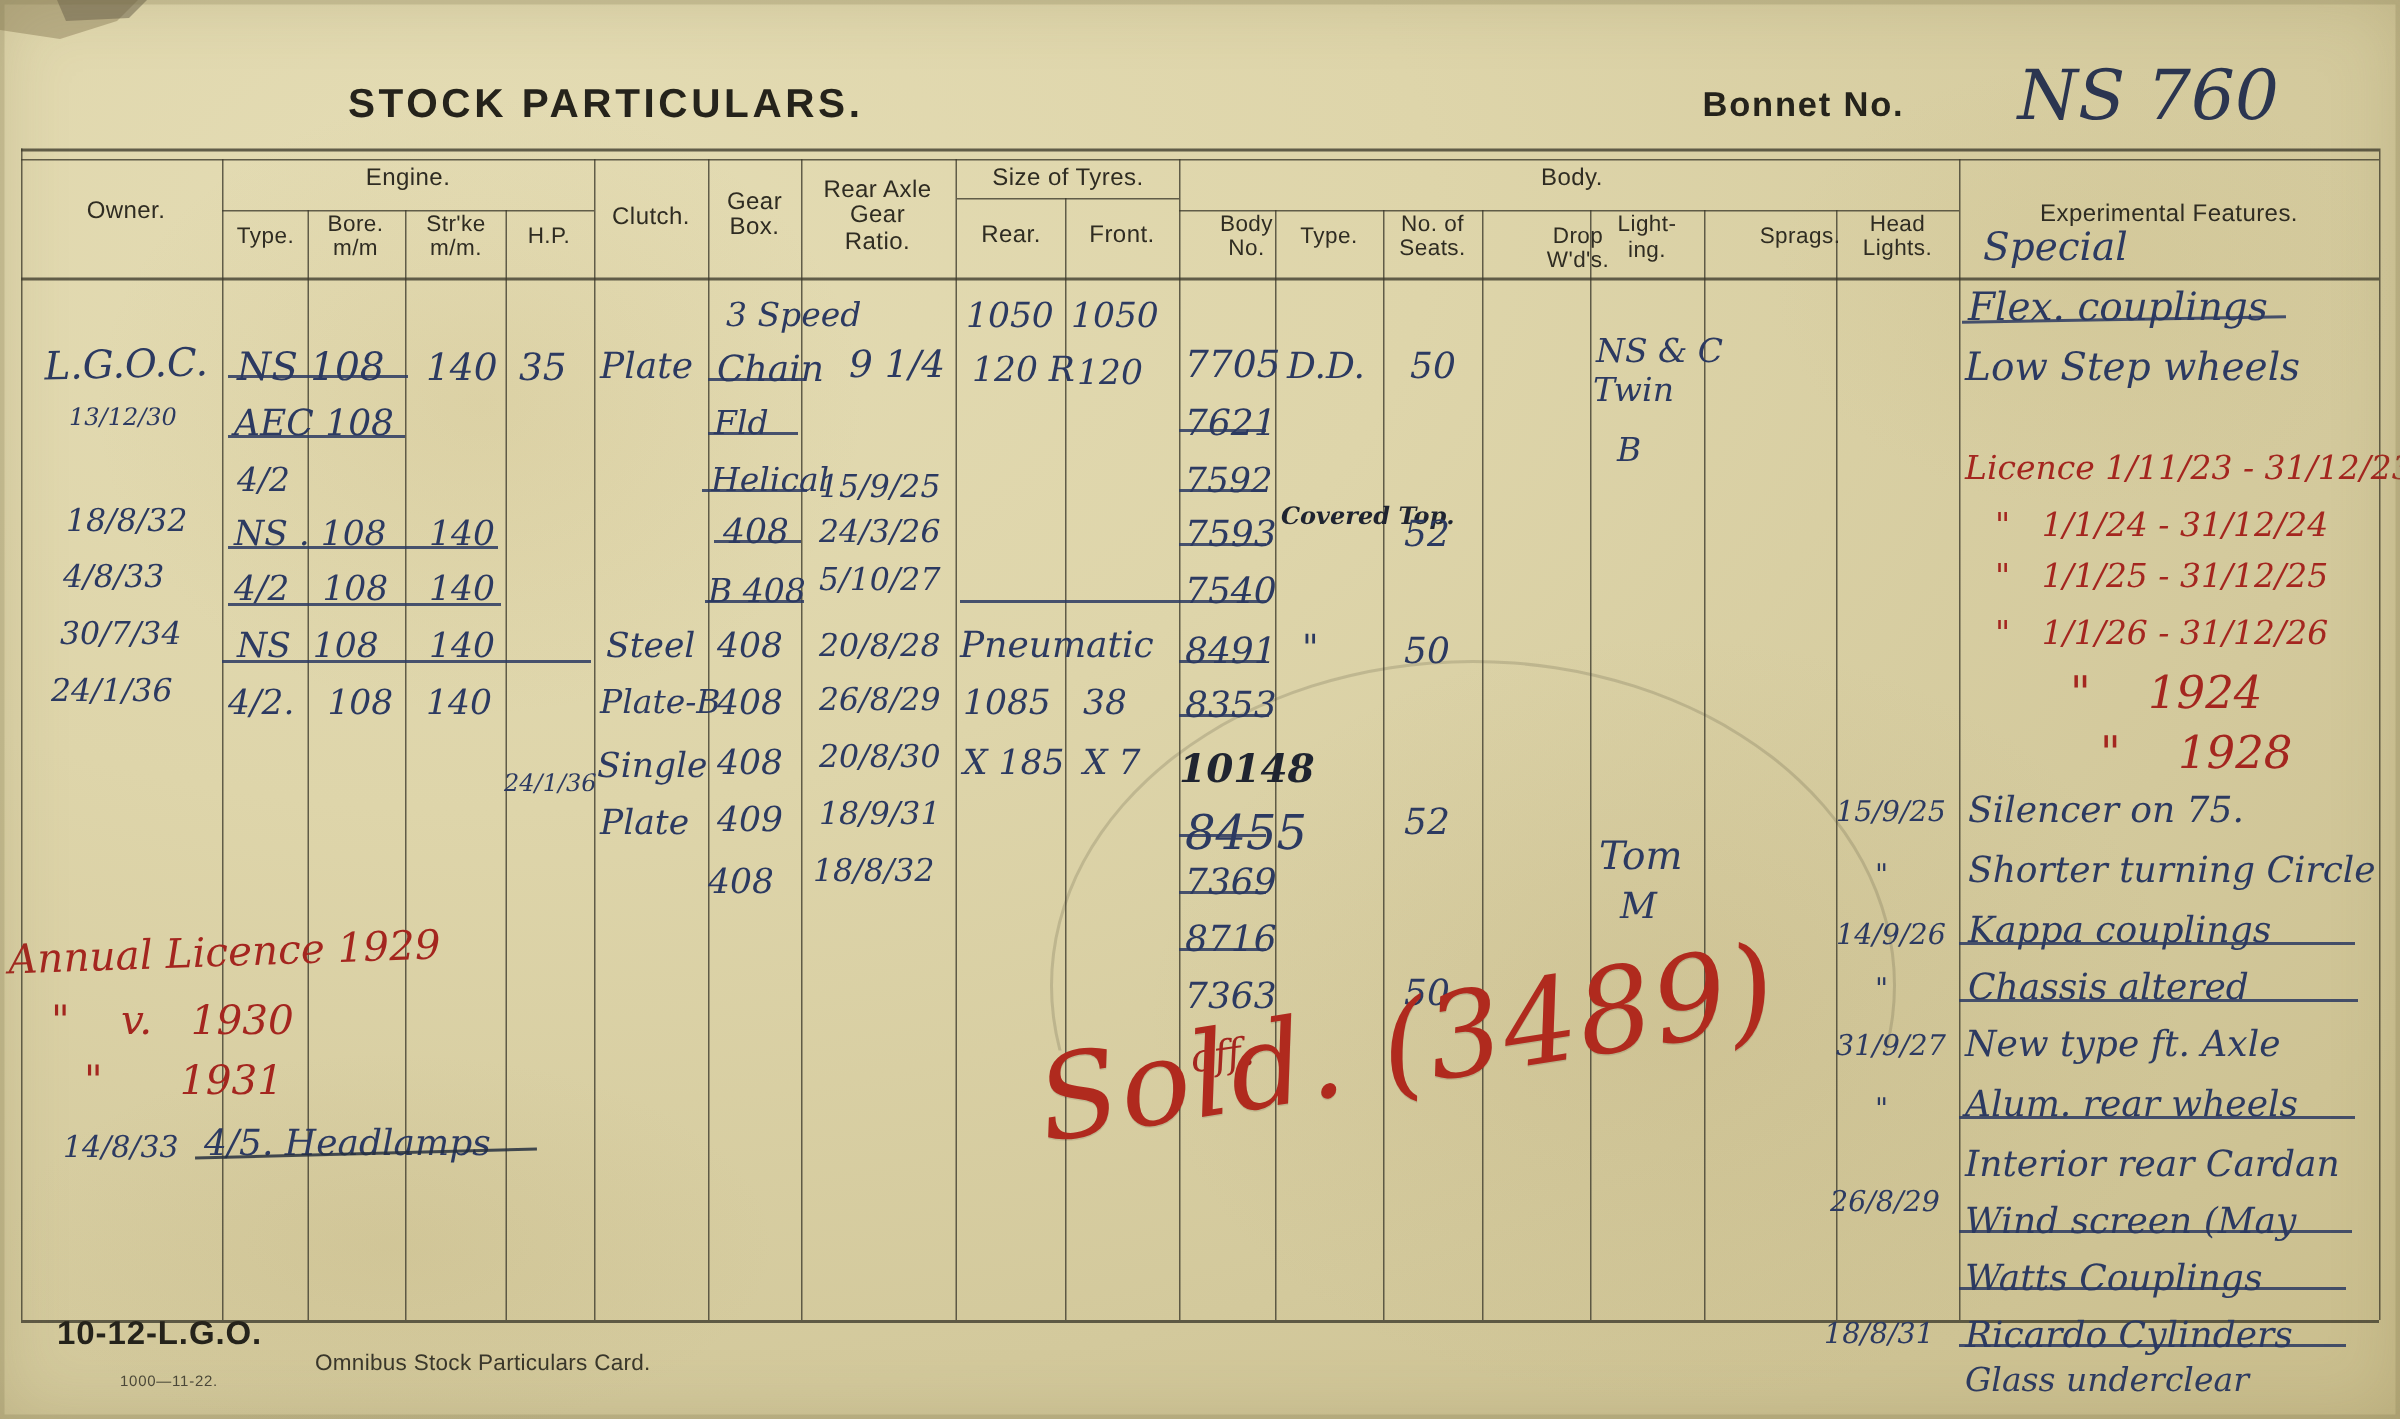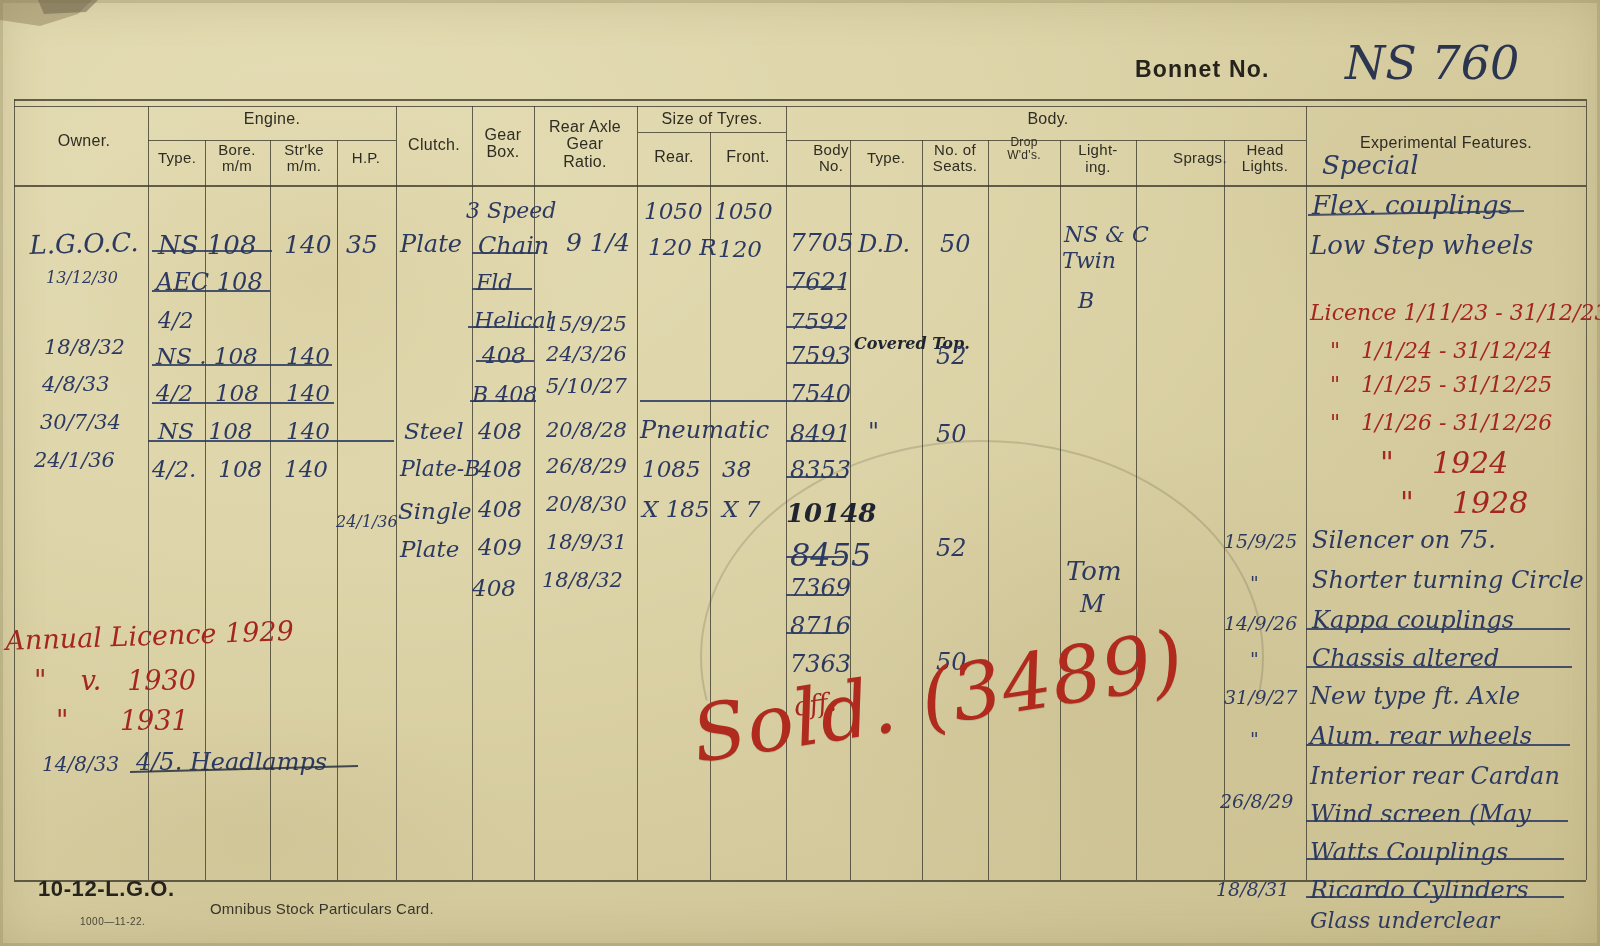--- a/index.html
+++ b/index.html
@@ -112,20 +112,21 @@
 <div id="card">
 
   <div class="stain s1"></div>
   <div class="stain s2"></div>
   <div class="stain s3"></div>
   <div class="stain s4"></div>
   <div class="corner"></div>
   <div class="corner2"></div>
   <div class="pencilarc"></div>
 
+  <div class="title">STOCK  PARTICULARS.</div>
   <div class="bonnet">Bonnet  No.</div>
   <div class="bigno hw">NS 760</div>
 
   <div class="rule hline thick" style="left:14px;top:99px;width:1572px;"></div>
   <div class="rule hline" style="left:14px;top:106px;width:1572px;"></div>
   <div class="rule hline" style="left:148px;top:140px;width:248px;"></div>
   <div class="rule hline" style="left:638px;top:132px;width:148px;"></div>
   <div class="rule hline" style="left:786px;top:140px;width:520px;"></div>
   <div class="rule hline thick" style="left:14px;top:185px;width:1572px;"></div>
   <div class="rule hline thick" style="left:14px;top:880px;width:1572px;"></div>
@@ -166,21 +167,21 @@
 Ratio.</div>
   <div class="hdr" style="left:640px;top:110px;width:144px;font-size:16px;">Size of Tyres.</div>
   <div class="hdr" style="left:640px;top:148px;width:68px;font-size:16px;">Rear.</div>
   <div class="hdr" style="left:712px;top:148px;width:72px;font-size:16px;">Front.</div>
   <div class="hdr" style="left:990px;top:110px;width:116px;font-size:16px;">Body.</div>
   <div class="hdr" style="left:801px;top:142px;width:60px;font-size:15px;white-space:pre-line;">Body
 No.</div>
   <div class="hdr" style="left:852px;top:150px;width:68px;font-size:15px;">Type.</div>
   <div class="hdr" style="left:924px;top:142px;width:62px;font-size:15px;white-space:pre-line;">No. of
 Seats.</div>
-  <div class="hdr" style="left:990px;top:136px;width:68px;font-size:12px;white-space:pre-line;">Drop
+  <div class="hdr" style="left:990px;top:150px;width:68px;font-size:15px;white-space:pre-line;padding-left:28px;">Drop
 W'd's.</div>
   <div class="hdr" style="left:1062px;top:142px;width:72px;font-size:15px;">Light-</div>
   <div class="hdr" style="left:1062px;top:159px;width:72px;font-size:15px;">ing.</div>
   <div class="hdr" style="left:1138px;top:150px;width:84px;font-size:15px;padding-left:20px;">Sprags.</div>
   <div class="hdr" style="left:1226px;top:142px;width:78px;font-size:15px;white-space:pre-line;">Head
 Lights.</div>
   <div class="hdr" style="left:1310px;top:134px;width:272px;font-size:16px;">Experimental Features.</div>
 
   <div class="hw ink-blu" style="left:30px;top:230px;font-size:26px;transform:rotate(-1.5deg);">L.G.O.C.</div>
   <div class="hw ink-blu" style="left:46px;top:268px;font-size:16px;">13/12/30</div>
@@ -216,21 +217,21 @@
   <div class="hw ink-blu" style="left:284px;top:456px;font-size:23px;">140</div>
   <div class="hw ink-blu" style="left:346px;top:230px;font-size:25px;">35</div>
 
   <div class="hw ink-blu" style="left:400px;top:230px;font-size:24px;">Plate</div>
   <div class="hw ink-blu" style="left:404px;top:418px;font-size:23px;">Steel</div>
   <div class="hw ink-blu" style="left:400px;top:456px;font-size:22px;">Plate-B</div>
   <div class="hw ink-blu" style="left:398px;top:498px;font-size:23px;">Single</div>
   <div class="hw ink-blu" style="left:400px;top:536px;font-size:23px;">Plate</div>
   <div class="hw ink-blu" style="left:336px;top:512px;font-size:16px;">24/1/36</div>
 
-  <div class="hw ink-blu" style="left:466px;top:198px;font-size:22px;">3 Speed</div>
+  <div class="hw ink-blu" style="left:484px;top:198px;font-size:22px;">3 Speed</div>
   <div class="hw ink-blu" style="left:478px;top:232px;font-size:24px;">Chain</div>
   <div class="strike" style="left:472px;top:252px;width:64px;"></div>
   <div class="hw ink-blu" style="left:476px;top:270px;font-size:22px;">Fld</div>
   <div class="strike" style="left:472px;top:288px;width:60px;"></div>
   <div class="hw ink-blu" style="left:474px;top:308px;font-size:22px;">Helical</div>
   <div class="strike" style="left:468px;top:326px;width:70px;"></div>
   <div class="hw ink-blu" style="left:482px;top:342px;font-size:23px;">408</div>
   <div class="strike" style="left:476px;top:360px;width:58px;"></div>
   <div class="hw ink-blu" style="left:472px;top:382px;font-size:22px;">B 408</div>
   <div class="strike" style="left:470px;top:400px;width:66px;"></div>

